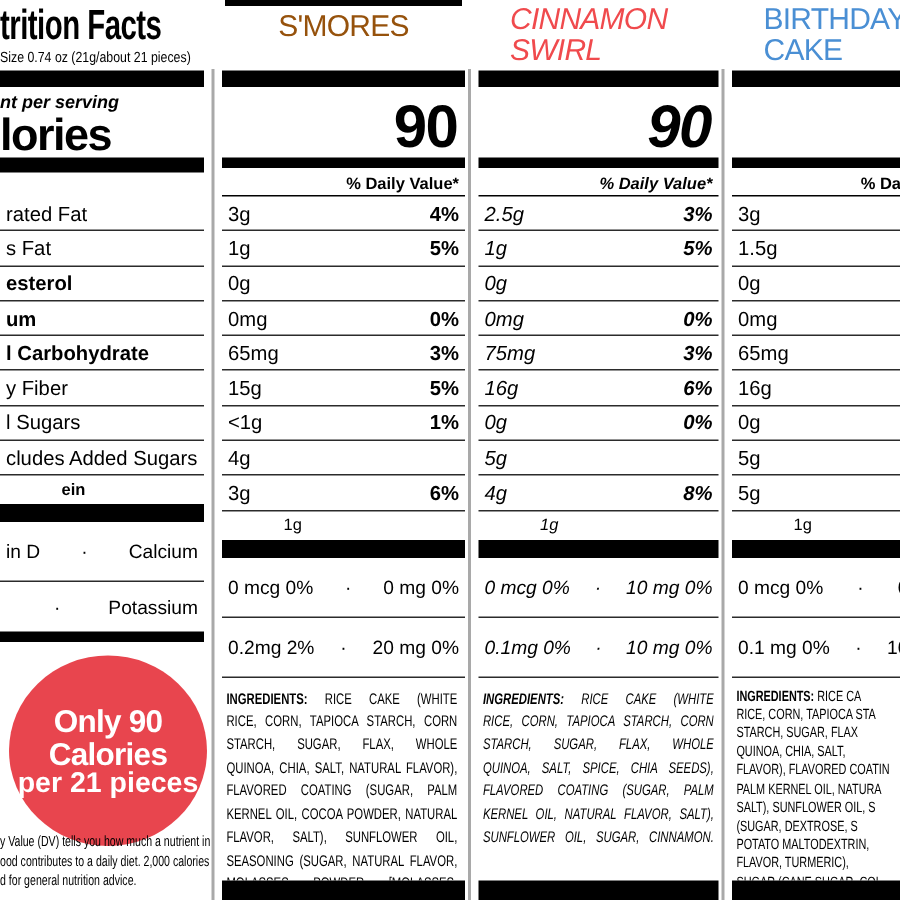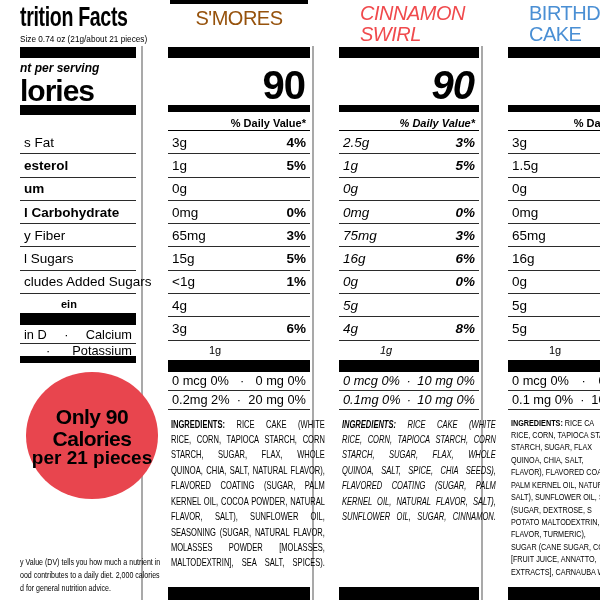--- a/index.html
+++ b/index.html
@@ -1,18 +1,18 @@
 <!DOCTYPE html>
 <html><head>
 <meta charset="utf-8">
 <style>
   html,body{margin:0;padding:0;background:#fff;}
   .canvas{position:relative;width:600px;height:600px;overflow:hidden;background:#fff;
           font-family:"Liberation Sans",sans-serif;color:#000;}
-  .col{position:absolute;top:0;height:600px;display:flex;flex-direction:column;box-sizing:border-box;padding-left:20px;}
+  .col{position:absolute;top:0;height:600px;display:flex;flex-direction:column;box-sizing:border-box;}
   .col1{left:0;width:136px;}
   .col2{left:148px;width:162px;}
   .col3{left:319px;width:160px;font-style:italic;}
   .col4{left:488px;width:165px;}
   .vdiv{position:absolute;top:46px;width:2px;height:554px;background:#a9a9a9;}
   .vd1{left:141px}.vd2{left:312px}.vd3{left:481px}
 
   
   .z-title{height:47px;position:relative;}
   .z-bar1{height:11px;background:#000;}
@@ -21,41 +21,41 @@
   .col1 .z-bar2{background:#000;}
   .z-bar2 .inner{position:absolute;top:0;left:0;right:0;height:7px;background:#000;}
   .z-dv{height:16px;display:flex;align-items:flex-end;justify-content:flex-end;
         font-size:11px;font-weight:bold;padding:0 4px 1px 0;box-sizing:border-box;
         border-bottom:1.5px solid #000;}
   .z-dv.noline{border-bottom:none;}
   .z-row{height:23.3px;display:flex;justify-content:space-between;align-items:center;
          border-bottom:1px solid #2b2b2b;box-sizing:border-box;font-size:13.5px;padding:0 4px;}
   .z-protein{height:19px;display:flex;align-items:center;font-size:11px;padding:0 4px;box-sizing:border-box;margin-left:37px;}
   .z-bar3{height:12px;background:#000;}
-  .z-micro{height:19px;display:flex;justify-content:space-between;align-items:center;
+  .z-micro{height:40px;display:flex;justify-content:space-between;align-items:center;
            border-bottom:1px solid #2b2b2b;box-sizing:border-box;font-size:12.8px;padding:0 4px;}
   .z-micro.thick{border-bottom:7px solid #000;}
   .z-ing{flex:1;overflow:hidden;padding:7px 0 0 4px;white-space:pre-line;
          font-size:10.3px;line-height:15.4px;width:210px;transform:scaleX(0.733);transform-origin:0 0;
          text-align:justify;text-align-last:justify;}
   .col4 .z-ing{text-align:left;text-align-last:auto;line-height:12.4px;font-size:9.9px;}
   .ing-label{font-weight:bold;}
   .z-botbar{height:13px;background:#000;}
 
   
   .nf-title{font-size:28px;font-weight:bold;white-space:nowrap;letter-spacing:-0.5px;
             transform:scaleX(0.70);transform-origin:0 0;line-height:28px;padding-top:3px;}
   .serving{font-size:9.8px;white-space:nowrap;transform:scaleX(0.84);transform-origin:0 0;margin-top:2px;}
   .aps{font-size:12px;font-weight:bold;padding-top:3px;font-style:italic;}
   .cal-word{font-size:30px;font-weight:bold;letter-spacing:-1px;line-height:30px;margin-top:1px;}
   .nlabel{white-space:nowrap;}
   .b{font-weight:bold;}
   .z-lower{flex:1;position:relative;}
   .badge{position:absolute;left:6px;top:9px;width:132px;height:127px;border-radius:50%;
-         color:#000000;text-align:center;display:flex;flex-direction:column;justify-content:center;
+         color:#ffffff;text-align:center;display:flex;flex-direction:column;justify-content:center;
          font-weight:bold;}
   .badge .l1,.badge .l2{font-size:21px;line-height:22px;letter-spacing:-0.5px;}
   .badge .l3{font-size:19px;line-height:16px;}
   .footnote{position:absolute;left:0;bottom:6px;font-size:9.8px;line-height:13px;white-space:pre-line;
             width:196px;transform:scaleX(0.72);transform-origin:0 100%;}
 
   
   .top-rule{position:absolute;top:0;left:2px;right:2px;height:4px;background:#000;}
   .flavor-name{font-size:20px;line-height:21px;letter-spacing:-0.5px;padding-top:3px;}
   .col2 .flavor-name{text-align:center;padding-top:8px;}
@@ -79,20 +79,23 @@
       <div class="nf-title">trition Facts</div>
       <div class="serving">Size 0.74 oz (21g/about 21 pieces)</div>
     </div>
     <div class="z-bar1"></div>
     <div class="z-cal">
       <div class="aps">nt per serving</div>
       <div class="cal-word">lories</div>
     </div>
     <div class="z-bar2"></div>
     <div class="z-dv noline"></div>
+    <div class="z-row">
+        <span class="nlabel">rated Fat</span>
+      </div>
     <div class="z-row">
         <span class="nlabel">s Fat</span>
       </div>
     <div class="z-row">
         <span class="nlabel b">esterol</span>
       </div>
     <div class="z-row">
         <span class="nlabel b">um</span>
       </div>
     <div class="z-row">

